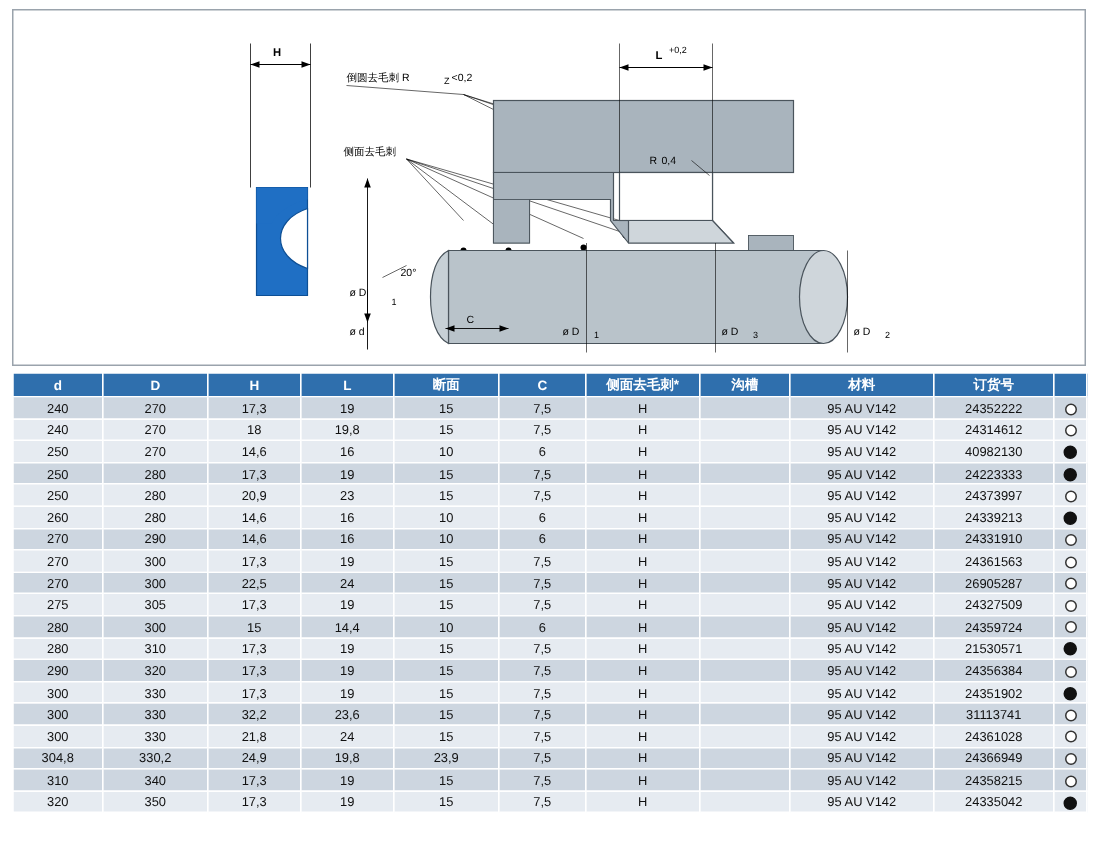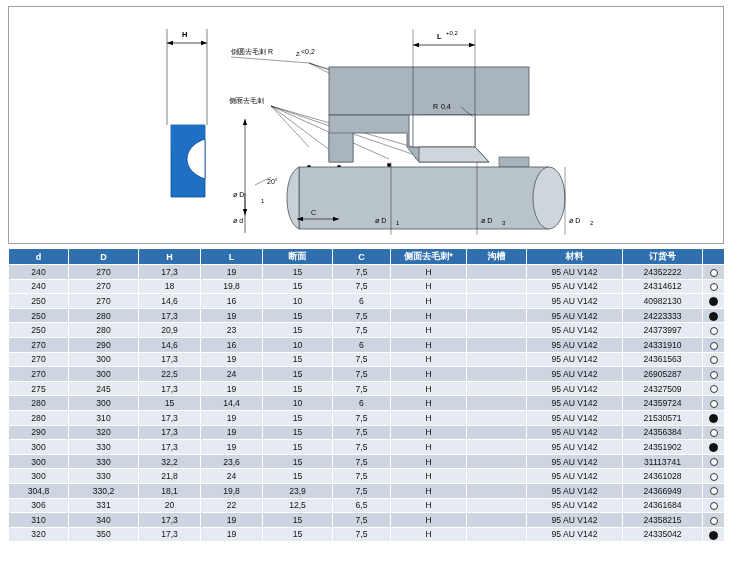--- a/index.html
+++ b/index.html
@@ -272,20 +272,33 @@
           <td>20,9</td>
           <td>23</td>
           <td>15</td>
           <td>7,5</td>
           <td>H</td>
           <td></td>
           <td>95 AU V142</td>
           <td>24373997</td>
           <td class="dot"><span class="o-circle"></span></td>
         </tr>
+        <tr class="even">
+          <td>260</td>
+          <td>280</td>
+          <td>14,6</td>
+          <td>16</td>
+          <td>10</td>
+          <td>6</td>
+          <td>H</td>
+          <td></td>
+          <td>95 AU V142</td>
+          <td>24339213</td>
+          <td class="dot"><span class="o-filled"></span></td>
+        </tr>
         <tr class="odd">
           <td>270</td>
           <td>290</td>
           <td>14,6</td>
           <td>16</td>
           <td>10</td>
           <td>6</td>
           <td>H</td>
           <td></td>
           <td>95 AU V142</td>
@@ -313,21 +326,21 @@
           <td>15</td>
           <td>7,5</td>
           <td>H</td>
           <td></td>
           <td>95 AU V142</td>
           <td>26905287</td>
           <td class="dot"><span class="o-circle"></span></td>
         </tr>
         <tr class="even">
           <td>275</td>
-          <td>245</td>
+          <td>305</td>
           <td>17,3</td>
           <td>19</td>
           <td>15</td>
           <td>7,5</td>
           <td>H</td>
           <td></td>
           <td>95 AU V142</td>
           <td>24327509</td>
           <td class="dot"><span class="o-circle"></span></td>
         </tr>
@@ -405,43 +418,30 @@
           <td>7,5</td>
           <td>H</td>
           <td></td>
           <td>95 AU V142</td>
           <td>24361028</td>
           <td class="dot"><span class="o-circle"></span></td>
         </tr>
         <tr class="odd">
           <td>304,8</td>
           <td>330,2</td>
-          <td>18,1</td>
+          <td>24,9</td>
           <td>19,8</td>
           <td>23,9</td>
           <td>7,5</td>
           <td>H</td>
           <td></td>
           <td>95 AU V142</td>
           <td>24366949</td>
           <td class="dot"><span class="o-circle"></span></td>
         </tr>
-        <tr class="even">
-          <td>306</td>
-          <td>331</td>
-          <td>20</td>
-          <td>22</td>
-          <td>12,5</td>
-          <td>6,5</td>
-          <td>H</td>
-          <td></td>
-          <td>95 AU V142</td>
-          <td>24361684</td>
-          <td class="dot"><span class="o-circle"></span></td>
-        </tr>
         <tr class="odd">
           <td>310</td>
           <td>340</td>
           <td>17,3</td>
           <td>19</td>
           <td>15</td>
           <td>7,5</td>
           <td>H</td>
           <td></td>
           <td>95 AU V142</td>

